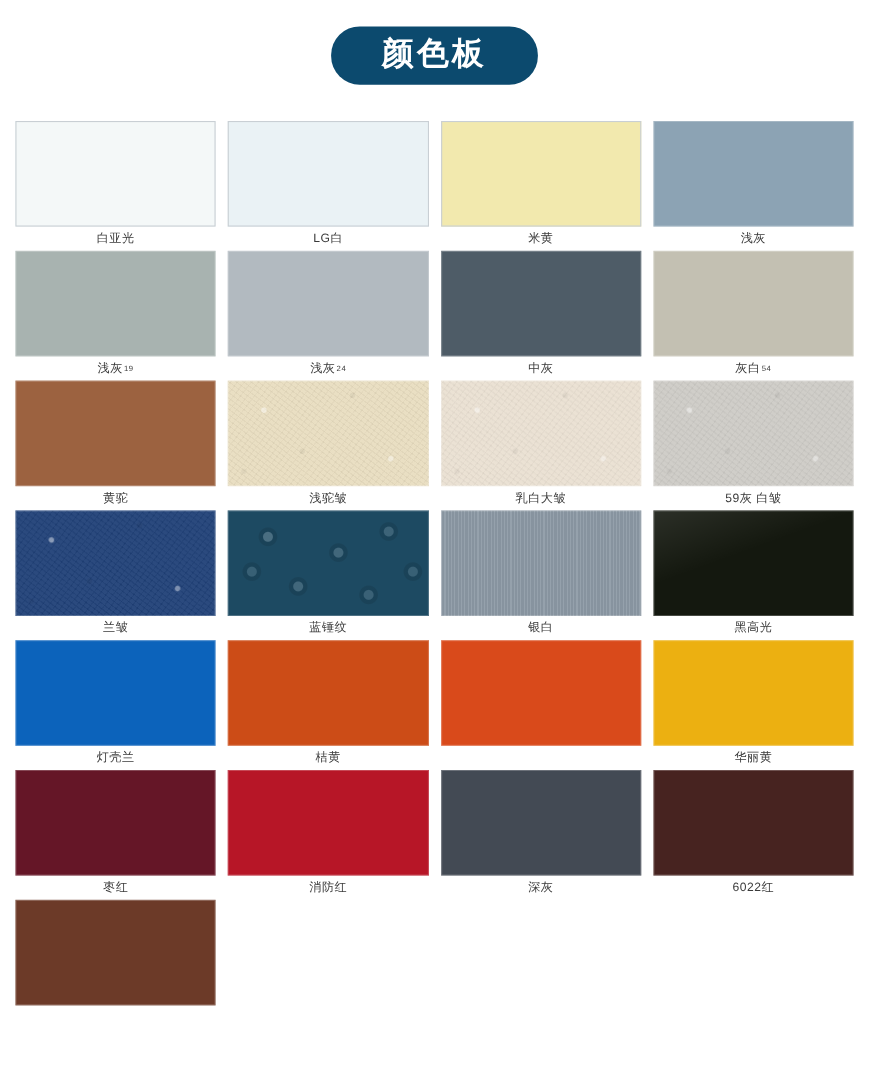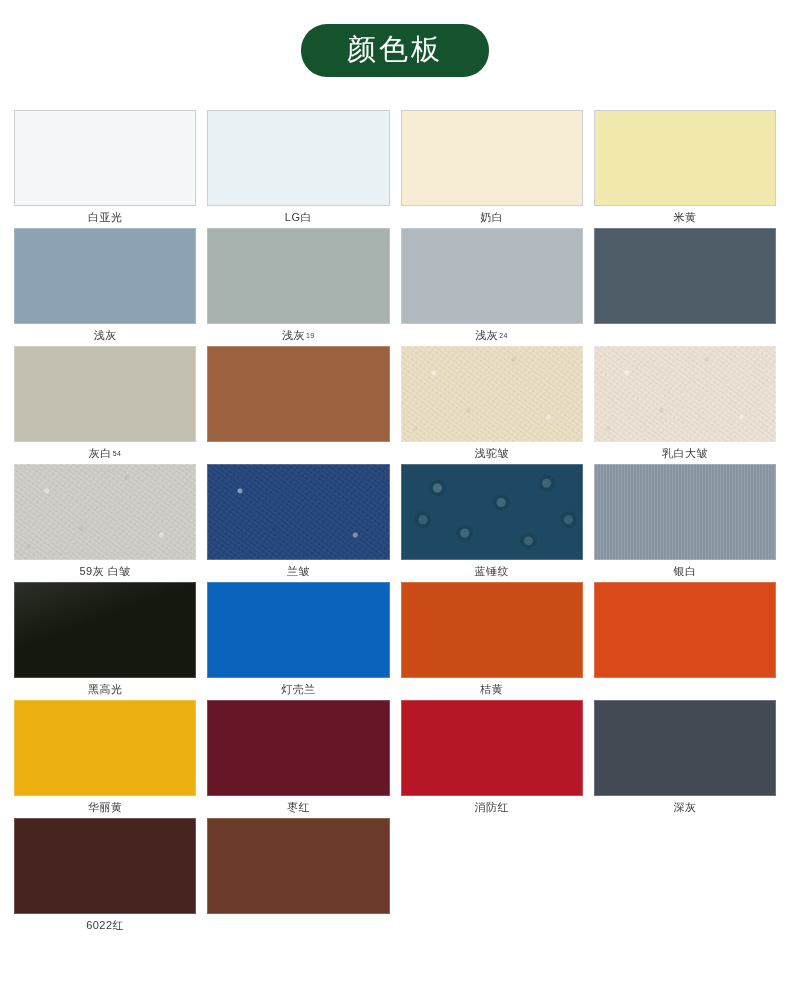--- a/index.html
+++ b/index.html
@@ -126,40 +126,34 @@
   .swatch-label sup {
     font-size: 7px;
     vertical-align: super;
     margin-left: 1px;
   }
 </style>
 </head>
 <body>
 
 <div class="title-wrap">
-  <div class="title-pill" style="background: #14532d; color: rgb(255, 255, 255);">颜色板</div>
+  <div class="title-pill" style="background: #0c4a6e; color: rgb(255, 255, 255); font-weight: bold;">颜色板</div>
 </div>
 
 <div class="palette-grid">
     <div class="swatch-cell">
       <div class="swatch-chip  bordered" title="白亚光" style="background-color: rgb(244, 248, 248);"></div>
       <div class="swatch-label">
         <span>白亚光</span>
       </div>
     </div>
     <div class="swatch-cell">
       <div class="swatch-chip  bordered" title="LG白" style="background-color: rgb(234, 242, 245);"></div>
       <div class="swatch-label">
         <span>LG白</span>
-      </div>
-    </div>
-    <div class="swatch-cell">
-      <div class="swatch-chip  bordered" title="奶白" style="background-color: rgb(247, 237, 212);"></div>
-      <div class="swatch-label">
-        <span>奶白</span>
       </div>
     </div>
     <div class="swatch-cell">
       <div class="swatch-chip  bordered" title="米黄" style="background-color: rgb(242, 233, 174);"></div>
       <div class="swatch-label">
         <span>米黄</span>
       </div>
     </div>
     <div class="swatch-cell">
       <div class="swatch-chip  thinline" title="浅灰" style="background-color: rgb(140, 163, 180);"></div>
@@ -176,30 +170,36 @@
     </div>
     <div class="swatch-cell">
       <div class="swatch-chip  thinline" title="浅灰24" style="background-color: rgb(178, 186, 192);"></div>
       <div class="swatch-label">
         <span>浅灰</span>
         <sup>24</sup>
       </div>
     </div>
     <div class="swatch-cell">
       <div class="swatch-chip  thinline" title="中灰" style="background-color: rgb(78, 92, 103);"></div>
+      <div class="swatch-label">
+        <span>中灰</span>
+      </div>
     </div>
     <div class="swatch-cell">
       <div class="swatch-chip  thinline" title="灰白54" style="background-color: rgb(195, 192, 178);"></div>
       <div class="swatch-label">
         <span>灰白</span>
         <sup>54</sup>
       </div>
     </div>
     <div class="swatch-cell">
       <div class="swatch-chip  thinline" title="黄驼" style="background-color: rgb(156, 98, 64);"></div>
+      <div class="swatch-label">
+        <span>黄驼</span>
+      </div>
     </div>
     <div class="swatch-cell">
       <div class="swatch-chip tex-wrinkle thinline" title="浅驼皱" style="background-color: rgb(232, 221, 192);"></div>
       <div class="swatch-label">
         <span>浅驼皱</span>
       </div>
     </div>
     <div class="swatch-cell">
       <div class="swatch-chip tex-wrinkle thinline" title="乳白大皱" style="background-color: rgb(234, 224, 210);"></div>
       <div class="swatch-label">

